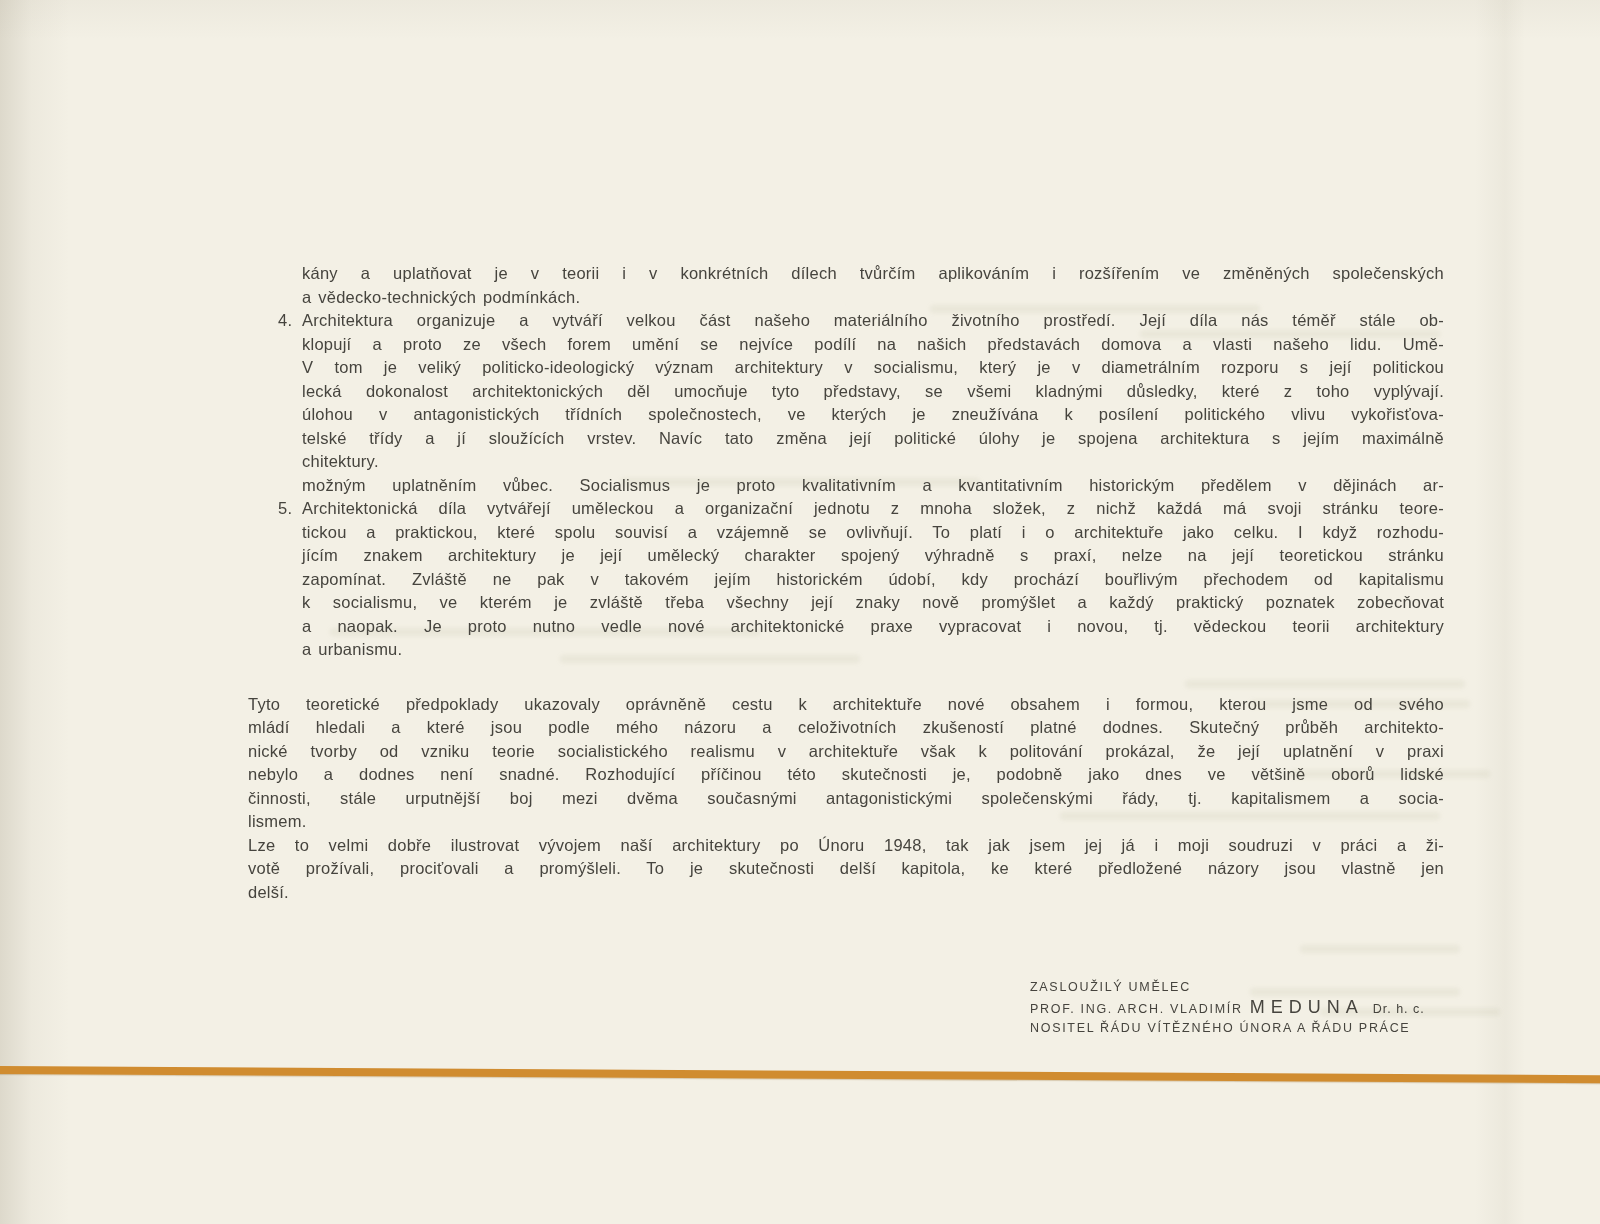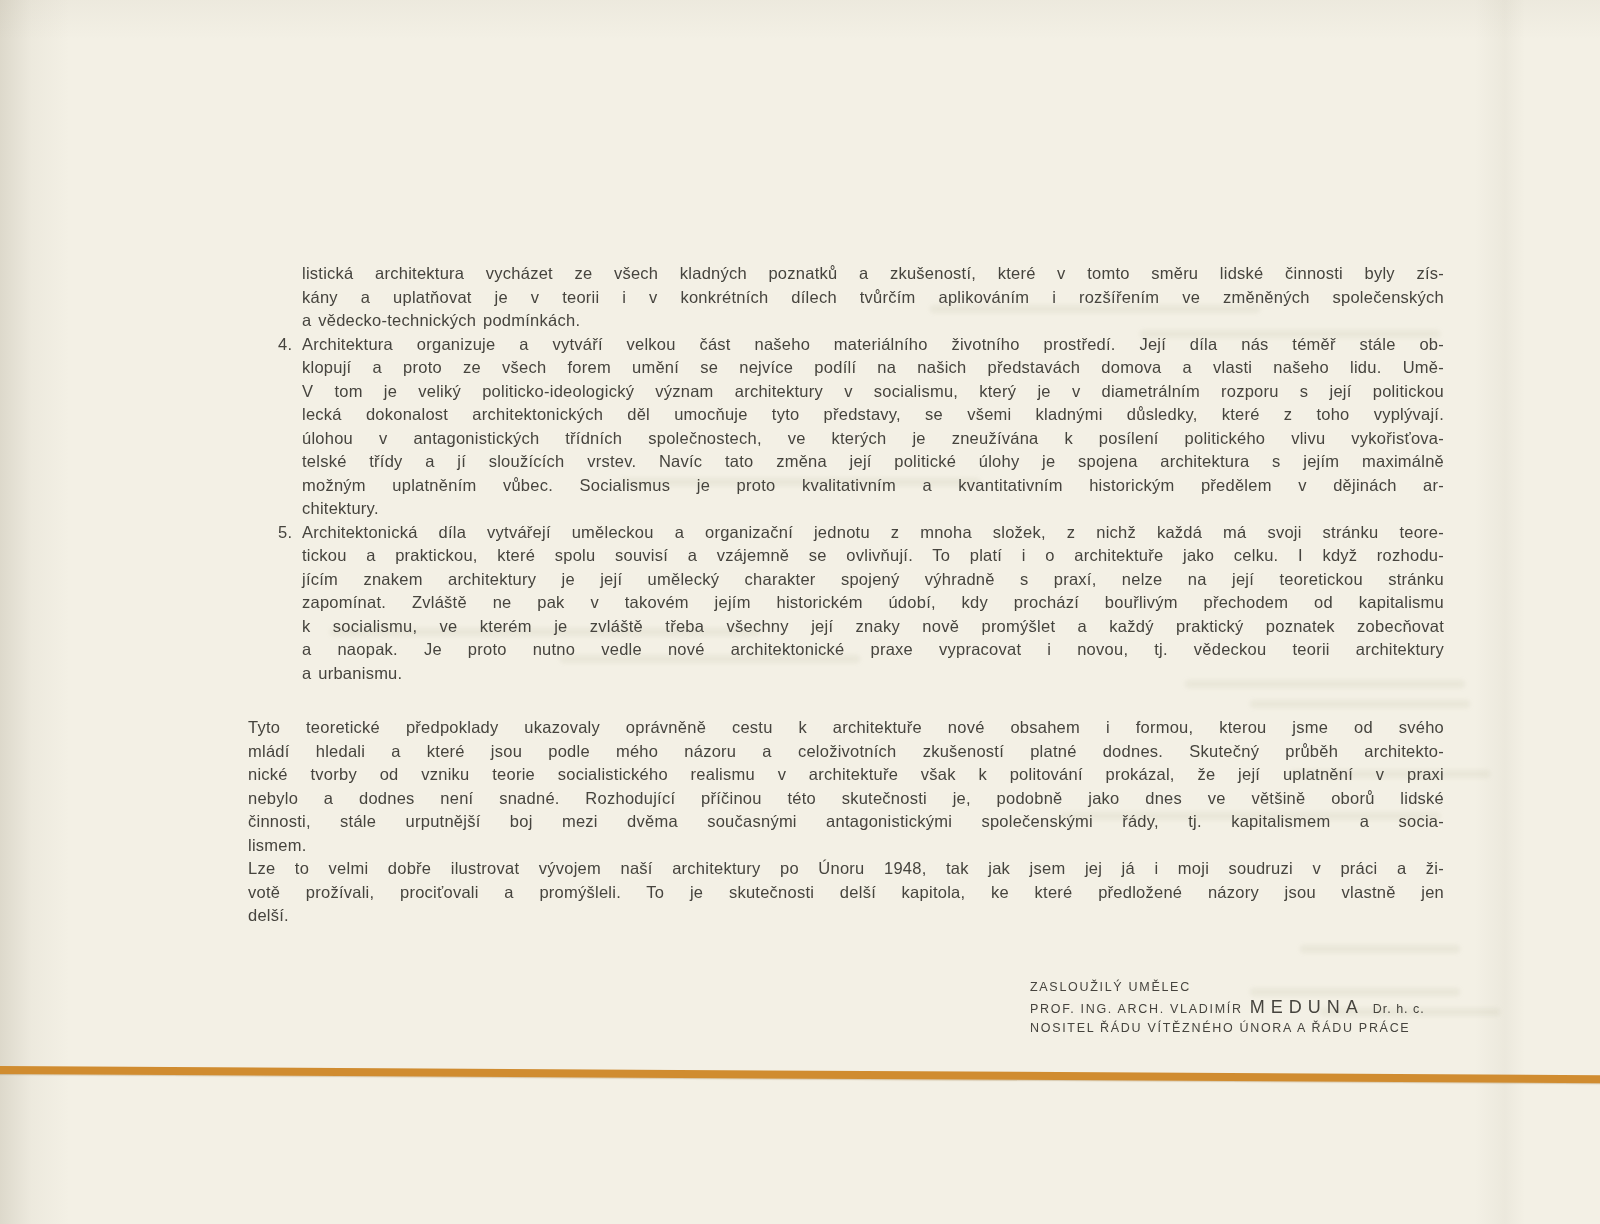--- a/index.html
+++ b/index.html
@@ -103,35 +103,34 @@
   <div class="ghost" style="left:1250px; top:700px;  width:220px;"></div>
   <div class="ghost" style="left:1290px; top:770px;  width:200px;"></div>
   <div class="ghost" style="left:1060px; top:812px;  width:380px;"></div>
   <div class="ghost" style="left:1300px; top:945px;  width:160px;"></div>
   <div class="ghost" style="left:1250px; top:988px;  width:210px;"></div>
   <div class="ghost" style="left:1320px; top:1008px; width:180px;"></div>
 
   <div class="textblock">
 
     <div class="block indent">
-      <div class="line">listická architektura vycházet ze všech kladných poznatků a zkušeností, které v tomto směru lidské činnosti byly zís-</div>
       <div class="line">kány a uplatňovat je v teorii i v konkrétních dílech tvůrčím aplikováním i rozšířením ve změněných společenských</div>
       <div class="line last">a vědecko-technických podmínkách.</div>
     </div>
 
     <div class="block indent">
       <span class="num">4.</span>
       <div class="line">Architektura organizuje a vytváří velkou část našeho materiálního životního prostředí. Její díla nás téměř stále ob-</div>
       <div class="line">klopují a proto ze všech forem umění se nejvíce podílí na našich představách domova a vlasti našeho lidu. Umě-</div>
       <div class="line">V tom je veliký politicko-ideologický význam architektury v socialismu, který je v diametrálním rozporu s její politickou</div>
       <div class="line">lecká dokonalost architektonických děl umocňuje tyto představy, se všemi kladnými důsledky, které z toho vyplývají.</div>
       <div class="line">úlohou v antagonistických třídních společnostech, ve kterých je zneužívána k posílení politického vlivu vykořisťova-</div>
       <div class="line">telské třídy a jí sloužících vrstev. Navíc tato změna její politické úlohy je spojena architektura s jejím maximálně</div>
+      <div class="line last">chitektury.</div>
       <div class="line">možným uplatněním vůbec. Socialismus je proto kvalitativním a kvantitativním historickým předělem v dějinách ar-</div>
-      <div class="line last">chitektury.</div>
     </div>
 
     <div class="block indent">
       <span class="num">5.</span>
       <div class="line">Architektonická díla vytvářejí uměleckou a organizační jednotu z mnoha složek, z nichž každá má svoji stránku teore-</div>
       <div class="line">tickou a praktickou, které spolu souvisí a vzájemně se ovlivňují. To platí i o architektuře jako celku. I když rozhodu-</div>
       <div class="line">jícím znakem architektury je její umělecký charakter spojený výhradně s praxí, nelze na její teoretickou stránku</div>
       <div class="line">zapomínat. Zvláště ne pak v takovém jejím historickém údobí, kdy prochází bouřlivým přechodem od kapitalismu</div>
       <div class="line">k socialismu, ve kterém je zvláště třeba všechny její znaky nově promýšlet a každý praktický poznatek zobecňovat</div>
       <div class="line">a naopak. Je proto nutno vedle nové architektonické praxe vypracovat i novou, tj. vědeckou teorii architektury</div>

